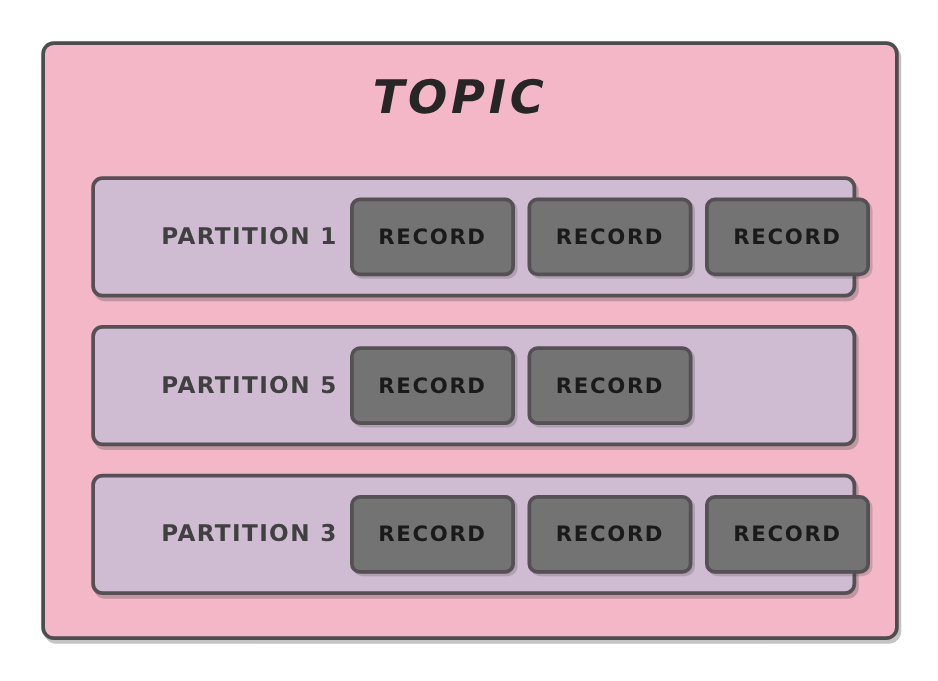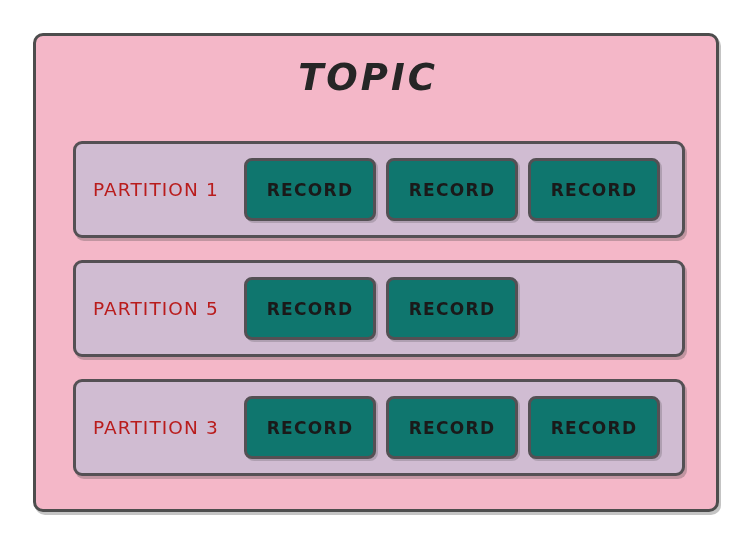--- a/index.html
+++ b/index.html
@@ -76,40 +76,41 @@
   }
   .partition-row:last-child {
     margin-bottom: 0;
   }
 
   .partition-label {
     flex: 0 0 auto;
     width: 151px;
     font-family: "DejaVu Sans", sans-serif;
     font-size: 18.5px;
-    font-weight: 400;
+    font-weight: 700;
     letter-spacing: 1.1px;
-    color: #b91c1c;
+    color: #404040;
     white-space: nowrap;
+    margin-left: 36px;
   }
 
   .record-strip {
     flex: 1 1 auto;
     display: flex;
     align-items: center;
     gap: 10px;
     height: 100%;
   }
 
   .record-box {
     box-sizing: border-box;
     flex: 0 0 auto;
     width: 132px;
     height: 63px;
-    background: #0f766e;
+    background: #737373;
     border: 3px solid #545054;
     border-radius: 8px;
     box-shadow: 2px 2px 0 rgba(60,60,60,0.22);
     display: flex;
     align-items: center;
     justify-content: center;
     font-family: "DejaVu Sans", sans-serif;
     font-size: 17px;
     font-weight: 600;
     letter-spacing: 1.3px;

